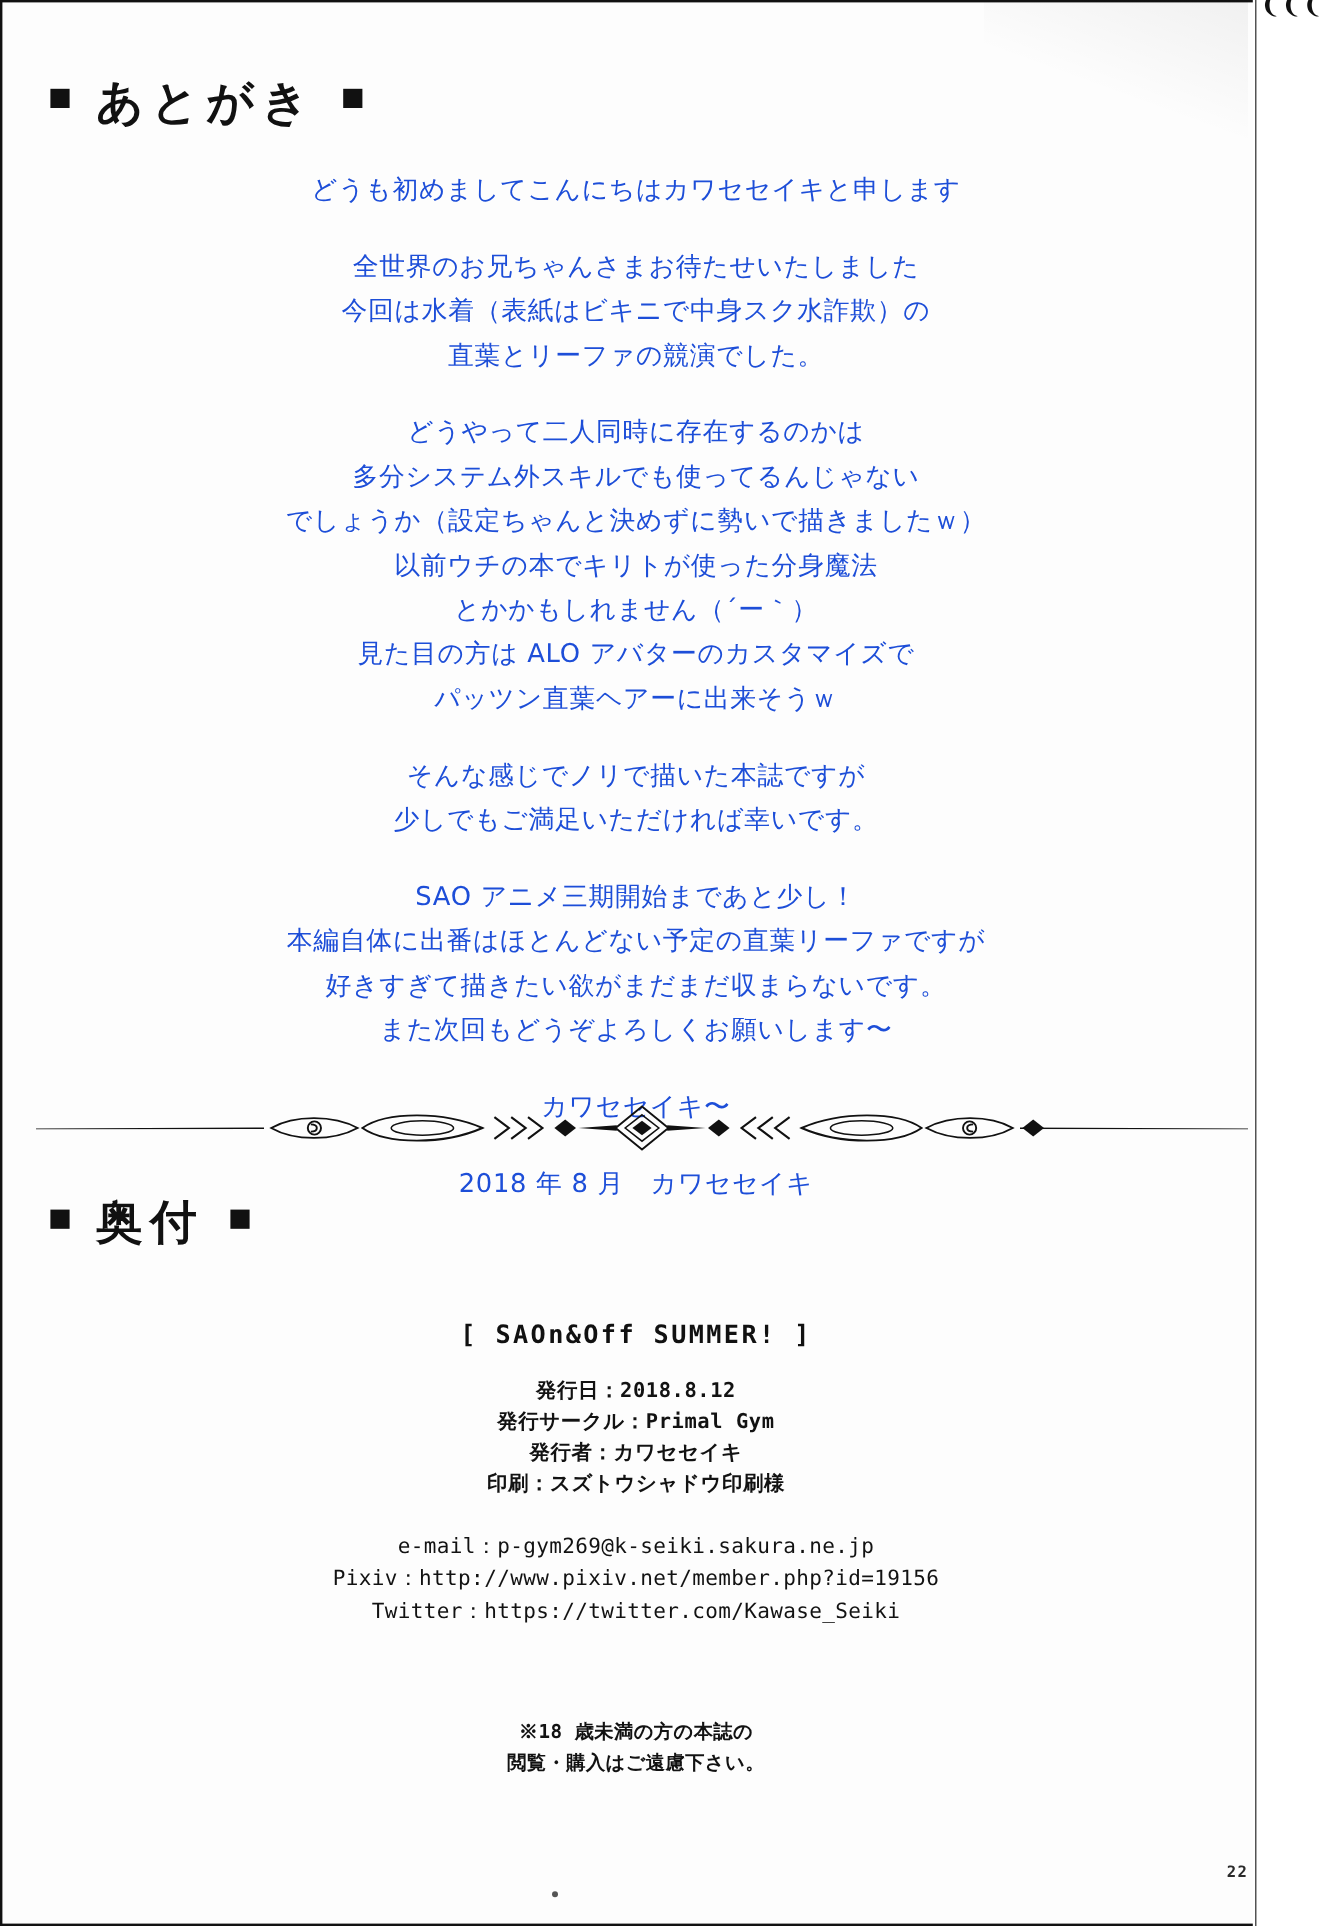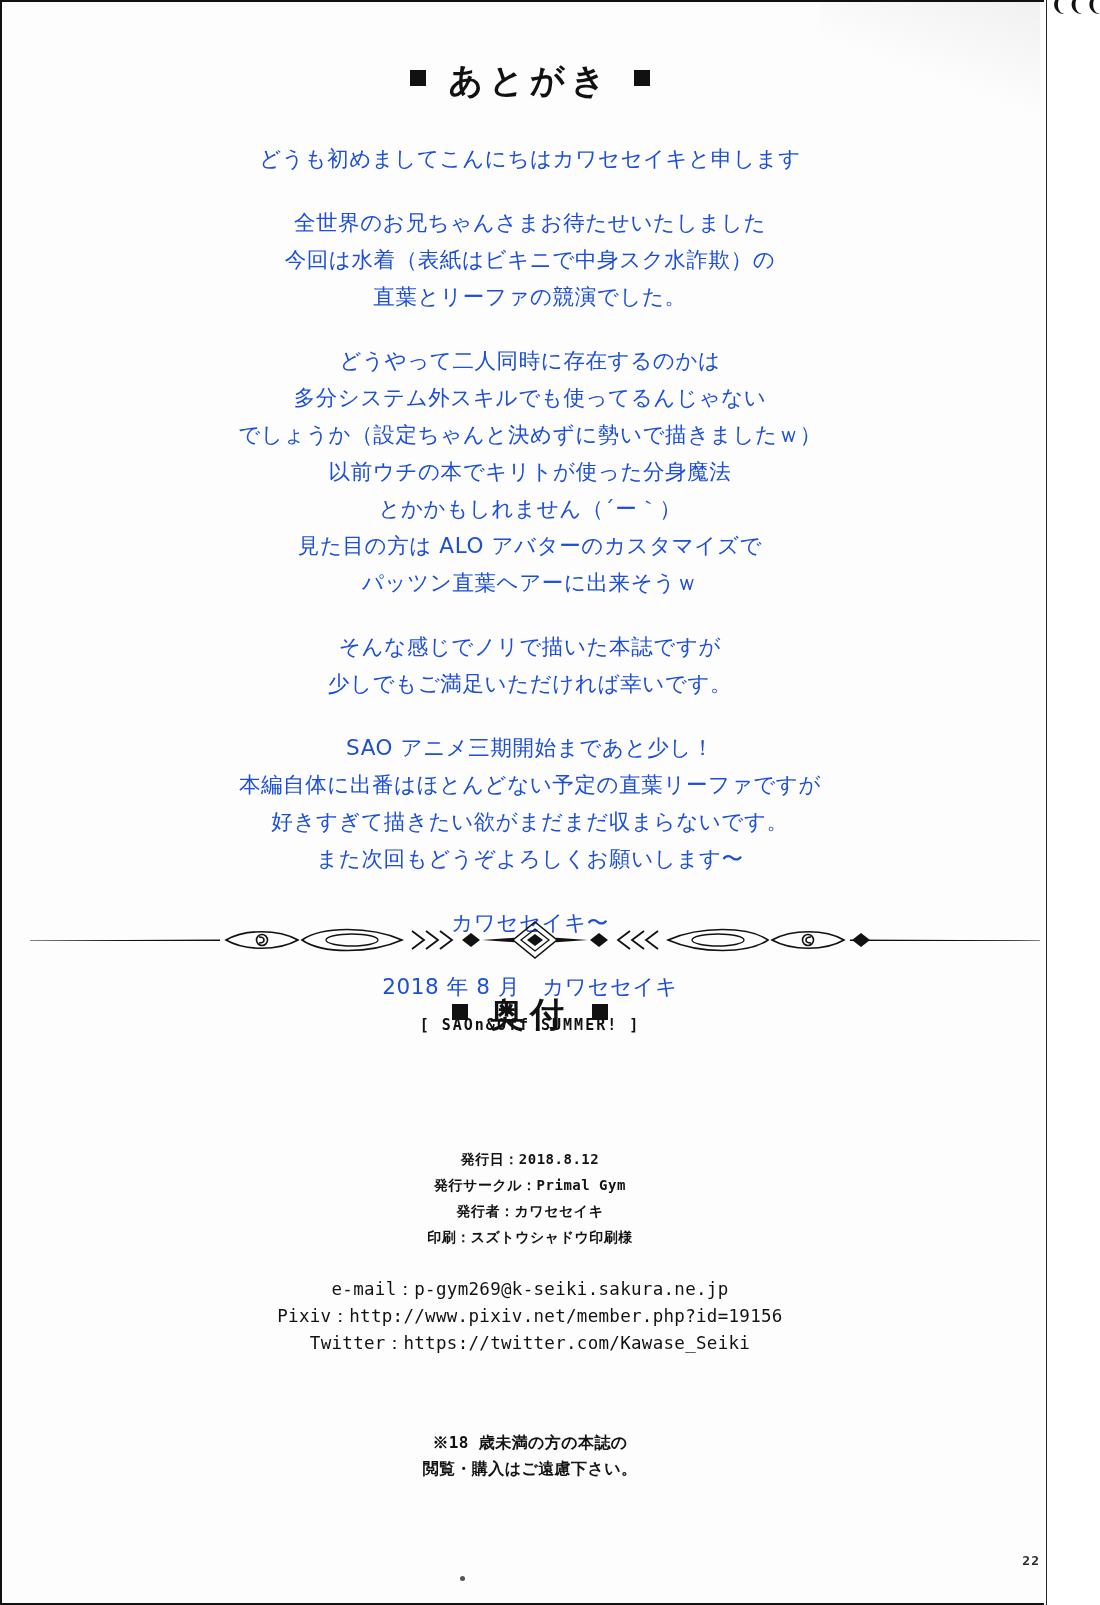--- a/index.html
+++ b/index.html
@@ -86,22 +86,22 @@
   
   .content {
     position: absolute;
     left: 20px;
     top: 0;
     width: 1020px;
     height: 1605px;
   }
 
   .section-heading {
-    text-align: center;
-    font-size: 34px;
+    text-align: left;
+    font-size: 39px;
     font-weight: 700;
     letter-spacing: 3px;
     color: #111;
   }
   .section-heading .sq {
     display: inline-block;
     width: 16px;
     height: 16px;
     background: #111;
     vertical-align: middle;
@@ -139,41 +139,41 @@
     width: 1010px;
     height: 44px;
   }
 
   
   #colophon-heading { position: absolute; left: 0; top: 992px; width: 1020px; }
 
   .colophon-title {
     position: absolute;
     left: 0;
-    top: 1016px;
+    top: 1100px;
     width: 1020px;
     text-align: center;
     font-family: "DejaVu Sans Mono", monospace;
-    font-size: 15px;
+    font-size: 21px;
     font-weight: 700;
     letter-spacing: 2px;
     color: #111;
   }
 
   .colophon-block {
     position: absolute;
     left: 0;
     width: 1020px;
     text-align: center;
     font-family: "DejaVu Sans Mono", monospace;
     color: #121212;
   }
   #pub-info {
     top: 1146px;
-    font-size: 14px;
+    font-size: 17px;
     line-height: 26px;
     font-weight: 700;
     letter-spacing: 0.5px;
   }
   #contact-info {
     top: 1276px;
     font-size: 17.5px;
     line-height: 27px;
     letter-spacing: 0.3px;
   }

